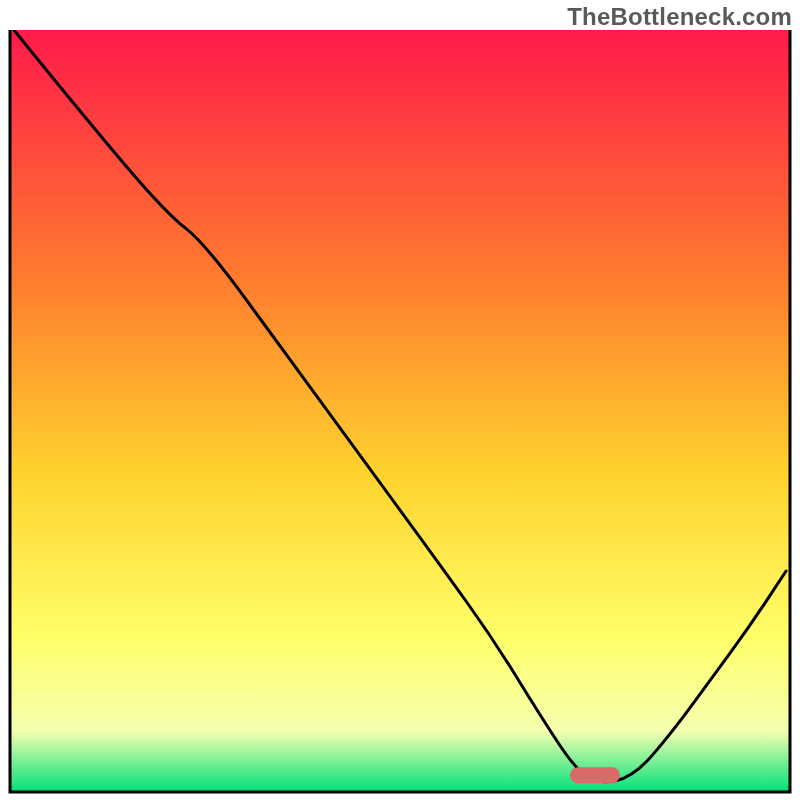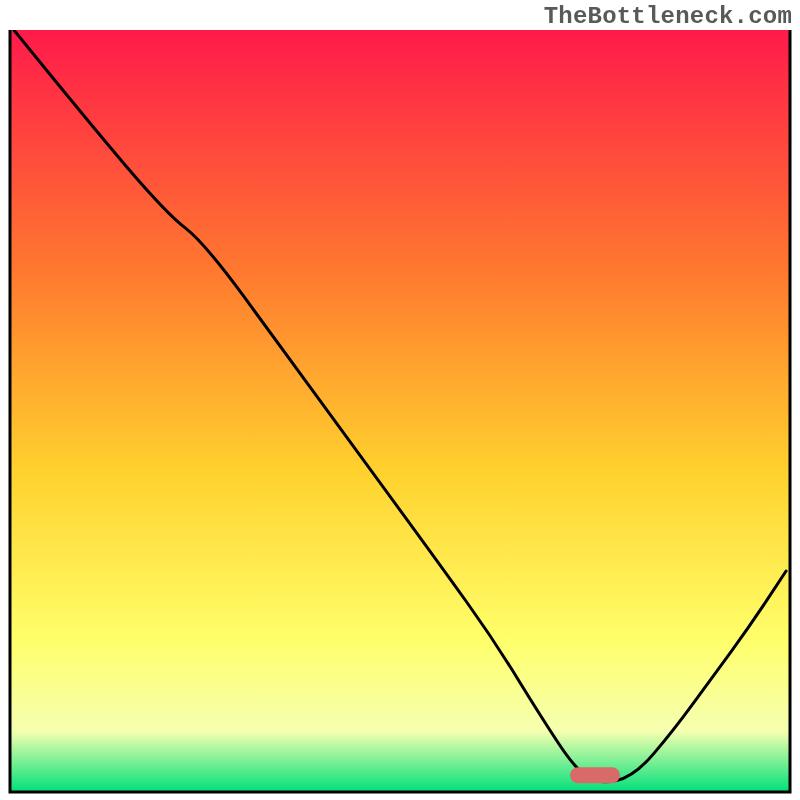--- a/index.html
+++ b/index.html
@@ -8,21 +8,20 @@
     width: 800px;
     height: 800px;
     overflow: hidden;
     font-family: Arial, Helvetica, sans-serif;
     background: #ffffff;
   }
   .stage {
     position: relative;
     width: 800px;
     height: 620px;
-    font-family: Liberation Mono, monospace;
   }
   .watermark {
     position: absolute;
     top: 3px;
     right: 8px;
     font-size: 24px;
     font-weight: 600;
     color: #595959;
     letter-spacing: 0.2px;
   }

